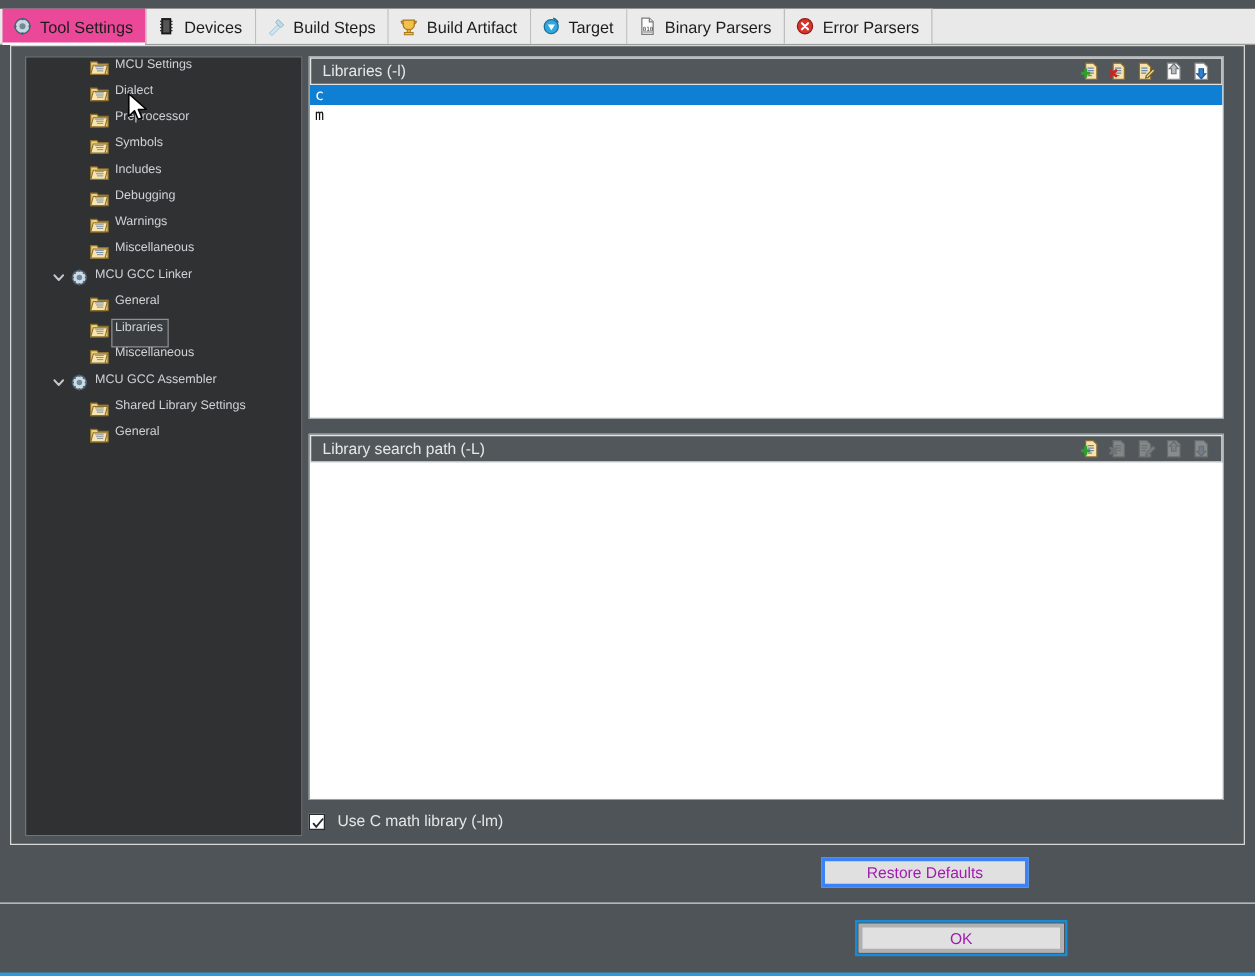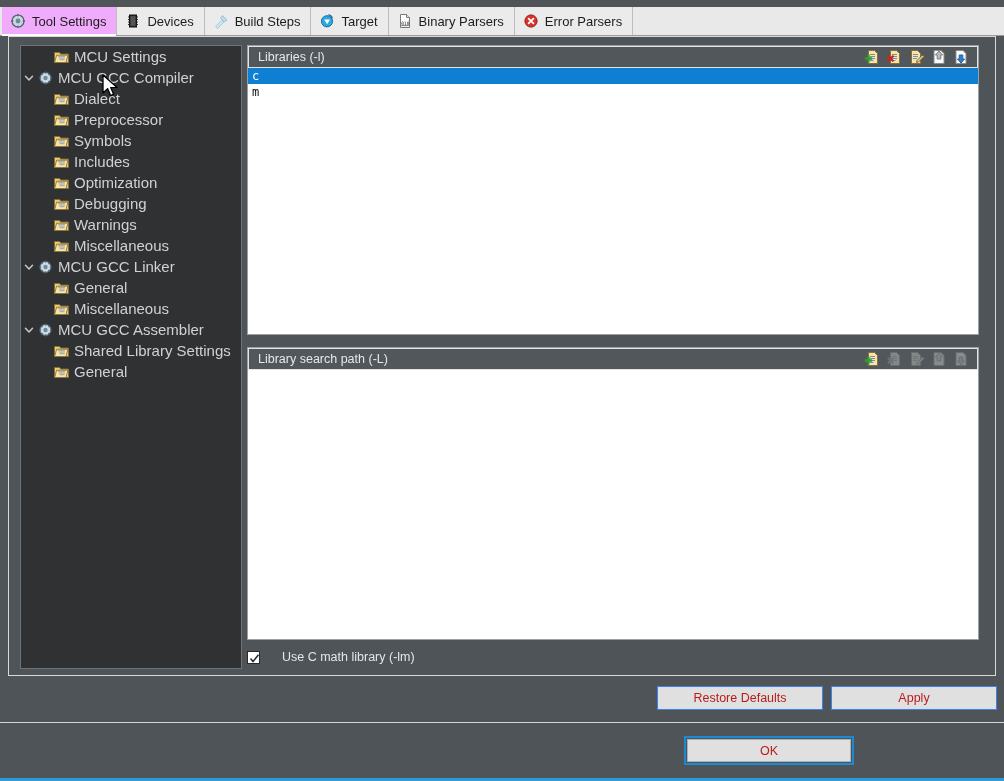--- a/index.html
+++ b/index.html
@@ -27,21 +27,21 @@
     position: relative;
     height: 28px;
     display: flex; align-items: center; gap: 6px;
     padding: 0 10px 0 8px;
     font-size: 13px; color: #1c1c1c;
     background: #ebebeb;
     border-right: 1px solid #bdbdbd;
     white-space: nowrap;
   }
   .tab.active {
-    background: #f0abfc;
+    background: #ec4899;
     border-right: 1px solid #bdbdbd;
     z-index: 3;
   }
   .tab.active::after {
     content: ""; position: absolute; left: 0; right: 0; bottom: -1px;
     height: 2px; background: #ffffff;
   }
   .tab-ico { width: 16px; height: 16px; flex: 0 0 16px; display: block; }
 
   
@@ -60,24 +60,24 @@
   
   #tree-panel {
     position: absolute; left: 11px; top: 8px; width: 222px; height: 624px;
     background: #2f3133;
     border: 1px solid #6d7376;
     overflow: hidden;
   }
   .tree-row {
     position: relative;
     height: 21px;
-    display: flex; align-items: center;
-    font-size: 15px; color: #cfd2d4;
+    display: flex; 
+    font-size: 10px; color: #cfd2d4;
     white-space: nowrap;
-    padding-left: 0;
+    padding-left: 18px;
   }
   .tree-row .twisty {
     width: 16px; height: 16px; flex: 0 0 16px;
     display: flex; align-items: center; justify-content: center;
   }
   .tree-row .spacer16 { width: 16px; flex: 0 0 16px; }
   .tree-row .ico { width: 17px; height: 16px; flex: 0 0 17px; margin-right: 4px; }
   .tree-row .lbl { padding-right: 6px; }
   .tree-row.selected .lbl {
     outline: 1px solid #8d9195;
@@ -114,41 +114,41 @@
     height: 16px; line-height: 16px;
     font-size: 12px; color: #111;
     padding-left: 4px;
     font-family: "DejaVu Sans Mono", monospace;
   }
   .lb-item.sel { background: #0f7fd4; color: #ffffff; }
 
   
   #cbrow {
     position: absolute; left: 246px; top: 647px; height: 18px;
-    display: flex; align-items: center; gap: 22px;
+    display: flex; align-items: center; gap: 10px;
     font-size: 12.5px; color: #e4e6e7;
   }
   .cbox {
     width: 13px; height: 13px; flex: 0 0 13px;
     background: #ffffff; border: 1px solid #2a2a2a;
     position: relative;
   }
   .cbox svg { position: absolute; left: 1px; top: 1px; }
 
   
   .hsep {
     position: absolute; left: 0; width: 1004px; height: 1px; background: #d6d6d6;
   }
 
   
   .btn {
     position: absolute;
     background: #e0e0e0;
-    border: 1px solid #3b82f6;
-    color: #b91c1c;
+    border: 3px solid #3b82f6;
+    color: #a21caf;
     font-size: 12.5px;
     font-family: "Liberation Sans", sans-serif;
     display: flex; align-items: center; justify-content: center;
     cursor: default;
   }
   .btn.focus {
     outline: 2px solid #1a8ad4;
     outline-offset: 1px;
     border-color: #b0b0b0;
   }
@@ -191,20 +191,31 @@
   <div class="tab">
     <span class="tab-ico">
       <svg width="16" height="16" viewBox="0 0 16 16">
         <path d="M2.5 13.5 L9 7 L11 9 L4.5 15.5 Z" fill="#cfe6f2" stroke="#9cc3d8" stroke-width="0.8"></path>
         <path d="M9.5 2.5 L14 7 L11.5 9 L7.5 5 Z" fill="#bfdcea" stroke="#8fb8cd" stroke-width="0.8"></path>
       </svg>
     </span>
     <span>Build Steps</span>
   </div>
 
+  <div class="tab">
+    <span class="tab-ico">
+      <svg width="16" height="16" viewBox="0 0 16 16">
+        <path d="M3.5 3h9v3.5a4.5 4.5 0 0 1-9 0Z" fill="#f2c14a" stroke="#a8791a" stroke-width="1"></path>
+        <path d="M3.5 4H2a2 2 0 0 0 2 2M12.5 4H14a2 2 0 0 1-2 2" fill="none" stroke="#a8791a" stroke-width="1"></path>
+        <rect x="6.8" y="10.5" width="2.4" height="2.6" fill="#e8b63e" stroke="#a8791a" stroke-width="0.8"></rect>
+        <rect x="4.5" y="13" width="7" height="1.8" fill="#f2c14a" stroke="#a8791a" stroke-width="0.8"></rect>
+      </svg>
+    </span>
+    <span>Build Artifact</span>
+  </div>
 
   <div class="tab">
     <span class="tab-ico">
       <svg width="16" height="16" viewBox="0 0 16 16">
         <circle cx="8" cy="8.3" r="5.6" fill="#2fa8e0" stroke="#1b6f99" stroke-width="1"></circle>
         <path d="M5.2 6.6 L11 6.6 L8.1 11.2 Z" fill="#ffffff"></path>
         <path d="M9.5 1.6c2 .6 3.4 2 3.9 3.6" fill="none" stroke="#1b6f99" stroke-width="1.4"></path>
       </svg>
     </span>
     <span>Target</span>
@@ -243,134 +254,121 @@
           <span class="twisty"></span>
           <span class="spacer16"></span>
           <span class="ico"><svg width="17" height="16" viewBox="0 0 17 16">
       <path d="M1.5 3.5h5l1.2 1.6h7.8v8.4H1.5Z" fill="#f0cf7a" stroke="#8a6f2e" stroke-width="1"></path>
       <path d="M3.6 6.2h11.3l-1.9 7.3H1.6Z" fill="#f7e4ae" stroke="#8a6f2e" stroke-width="0.9"></path>
       <path d="M5 7.3h7M5.8 9h6M6.6 10.7h5" stroke="#7e8fa5" stroke-width="0.8"></path>
     </svg></span>
           <span class="lbl">MCU Settings</span>
         </div>
         <div class="tree-row">
+          <span class="twisty"></span>
+          <span class="spacer16"></span>
+          <span class="ico"><svg width="17" height="16" viewBox="0 0 17 16">
+      <path d="M1.5 3.5h5l1.2 1.6h7.8v8.4H1.5Z" fill="#f0cf7a" stroke="#8a6f2e" stroke-width="1"></path>
+      <path d="M3.6 6.2h11.3l-1.9 7.3H1.6Z" fill="#f7e4ae" stroke="#8a6f2e" stroke-width="0.9"></path>
+      <path d="M5 7.3h7M5.8 9h6M6.6 10.7h5" stroke="#7e8fa5" stroke-width="0.8"></path>
+    </svg></span>
+          <span class="lbl">Dialect</span>
+        </div>
+        <div class="tree-row">
+          <span class="twisty"></span>
+          <span class="spacer16"></span>
+          <span class="ico"><svg width="17" height="16" viewBox="0 0 17 16">
+      <path d="M1.5 3.5h5l1.2 1.6h7.8v8.4H1.5Z" fill="#f0cf7a" stroke="#8a6f2e" stroke-width="1"></path>
+      <path d="M3.6 6.2h11.3l-1.9 7.3H1.6Z" fill="#f7e4ae" stroke="#8a6f2e" stroke-width="0.9"></path>
+      <path d="M5 7.3h7M5.8 9h6M6.6 10.7h5" stroke="#7e8fa5" stroke-width="0.8"></path>
+    </svg></span>
+          <span class="lbl">Preprocessor</span>
+        </div>
+        <div class="tree-row">
+          <span class="twisty"></span>
+          <span class="spacer16"></span>
+          <span class="ico"><svg width="17" height="16" viewBox="0 0 17 16">
+      <path d="M1.5 3.5h5l1.2 1.6h7.8v8.4H1.5Z" fill="#f0cf7a" stroke="#8a6f2e" stroke-width="1"></path>
+      <path d="M3.6 6.2h11.3l-1.9 7.3H1.6Z" fill="#f7e4ae" stroke="#8a6f2e" stroke-width="0.9"></path>
+      <path d="M5 7.3h7M5.8 9h6M6.6 10.7h5" stroke="#7e8fa5" stroke-width="0.8"></path>
+    </svg></span>
+          <span class="lbl">Symbols</span>
+        </div>
+        <div class="tree-row">
+          <span class="twisty"></span>
+          <span class="spacer16"></span>
+          <span class="ico"><svg width="17" height="16" viewBox="0 0 17 16">
+      <path d="M1.5 3.5h5l1.2 1.6h7.8v8.4H1.5Z" fill="#f0cf7a" stroke="#8a6f2e" stroke-width="1"></path>
+      <path d="M3.6 6.2h11.3l-1.9 7.3H1.6Z" fill="#f7e4ae" stroke="#8a6f2e" stroke-width="0.9"></path>
+      <path d="M5 7.3h7M5.8 9h6M6.6 10.7h5" stroke="#7e8fa5" stroke-width="0.8"></path>
+    </svg></span>
+          <span class="lbl">Includes</span>
+        </div>
+        <div class="tree-row">
+          <span class="twisty"></span>
+          <span class="spacer16"></span>
+          <span class="ico"><svg width="17" height="16" viewBox="0 0 17 16">
+      <path d="M1.5 3.5h5l1.2 1.6h7.8v8.4H1.5Z" fill="#f0cf7a" stroke="#8a6f2e" stroke-width="1"></path>
+      <path d="M3.6 6.2h11.3l-1.9 7.3H1.6Z" fill="#f7e4ae" stroke="#8a6f2e" stroke-width="0.9"></path>
+      <path d="M5 7.3h7M5.8 9h6M6.6 10.7h5" stroke="#7e8fa5" stroke-width="0.8"></path>
+    </svg></span>
+          <span class="lbl">Debugging</span>
+        </div>
+        <div class="tree-row">
+          <span class="twisty"></span>
+          <span class="spacer16"></span>
+          <span class="ico"><svg width="17" height="16" viewBox="0 0 17 16">
+      <path d="M1.5 3.5h5l1.2 1.6h7.8v8.4H1.5Z" fill="#f0cf7a" stroke="#8a6f2e" stroke-width="1"></path>
+      <path d="M3.6 6.2h11.3l-1.9 7.3H1.6Z" fill="#f7e4ae" stroke="#8a6f2e" stroke-width="0.9"></path>
+      <path d="M5 7.3h7M5.8 9h6M6.6 10.7h5" stroke="#7e8fa5" stroke-width="0.8"></path>
+    </svg></span>
+          <span class="lbl">Warnings</span>
+        </div>
+        <div class="tree-row">
+          <span class="twisty"></span>
+          <span class="spacer16"></span>
+          <span class="ico"><svg width="17" height="16" viewBox="0 0 17 16">
+      <path d="M1.5 3.5h5l1.2 1.6h7.8v8.4H1.5Z" fill="#f0cf7a" stroke="#8a6f2e" stroke-width="1"></path>
+      <path d="M3.6 6.2h11.3l-1.9 7.3H1.6Z" fill="#f7e4ae" stroke="#8a6f2e" stroke-width="0.9"></path>
+      <path d="M5 7.3h7M5.8 9h6M6.6 10.7h5" stroke="#7e8fa5" stroke-width="0.8"></path>
+    </svg></span>
+          <span class="lbl">Miscellaneous</span>
+        </div>
+        <div class="tree-row">
           <span class="twisty">
             <svg width="10" height="10" viewBox="0 0 10 10">
       <path d="M1.5 3.2 L5 7 L8.5 3.2" fill="none" stroke="#c4c8cb" stroke-width="1.5" stroke-linecap="round" stroke-linejoin="round"></path>
     </svg>
           </span>
           <span class="ico"><svg width="17" height="16" viewBox="0 0 17 16">
       <circle cx="8.5" cy="8" r="5.6" fill="#cfdbe4" stroke="#4a6070" stroke-width="1.1"></circle>
       <circle cx="8.5" cy="8" r="2.2" fill="#6d8a9c"></circle>
       <path d="M8.5 1.6v1.8M8.5 12.6v1.8M2.4 8h1.8M12.8 8h1.8M4.2 3.7l1.3 1.3M11.5 11l1.3 1.3M12.8 3.7l-1.3 1.3M5.5 11l-1.3 1.3" stroke="#4a6070" stroke-width="1.2"></path>
     </svg></span>
-          <span class="lbl">MCU GCC Compiler</span>
-        </div>
-        <div class="tree-row">
-          <span class="twisty"></span>
-          <span class="spacer16"></span>
-          <span class="ico"><svg width="17" height="16" viewBox="0 0 17 16">
-      <path d="M1.5 3.5h5l1.2 1.6h7.8v8.4H1.5Z" fill="#f0cf7a" stroke="#8a6f2e" stroke-width="1"></path>
-      <path d="M3.6 6.2h11.3l-1.9 7.3H1.6Z" fill="#f7e4ae" stroke="#8a6f2e" stroke-width="0.9"></path>
-      <path d="M5 7.3h7M5.8 9h6M6.6 10.7h5" stroke="#7e8fa5" stroke-width="0.8"></path>
-    </svg></span>
-          <span class="lbl">Dialect</span>
-        </div>
-        <div class="tree-row">
-          <span class="twisty"></span>
-          <span class="spacer16"></span>
-          <span class="ico"><svg width="17" height="16" viewBox="0 0 17 16">
-      <path d="M1.5 3.5h5l1.2 1.6h7.8v8.4H1.5Z" fill="#f0cf7a" stroke="#8a6f2e" stroke-width="1"></path>
-      <path d="M3.6 6.2h11.3l-1.9 7.3H1.6Z" fill="#f7e4ae" stroke="#8a6f2e" stroke-width="0.9"></path>
-      <path d="M5 7.3h7M5.8 9h6M6.6 10.7h5" stroke="#7e8fa5" stroke-width="0.8"></path>
-    </svg></span>
-          <span class="lbl">Preprocessor</span>
-        </div>
-        <div class="tree-row">
-          <span class="twisty"></span>
-          <span class="spacer16"></span>
-          <span class="ico"><svg width="17" height="16" viewBox="0 0 17 16">
-      <path d="M1.5 3.5h5l1.2 1.6h7.8v8.4H1.5Z" fill="#f0cf7a" stroke="#8a6f2e" stroke-width="1"></path>
-      <path d="M3.6 6.2h11.3l-1.9 7.3H1.6Z" fill="#f7e4ae" stroke="#8a6f2e" stroke-width="0.9"></path>
-      <path d="M5 7.3h7M5.8 9h6M6.6 10.7h5" stroke="#7e8fa5" stroke-width="0.8"></path>
-    </svg></span>
-          <span class="lbl">Symbols</span>
-        </div>
-        <div class="tree-row">
-          <span class="twisty"></span>
-          <span class="spacer16"></span>
-          <span class="ico"><svg width="17" height="16" viewBox="0 0 17 16">
-      <path d="M1.5 3.5h5l1.2 1.6h7.8v8.4H1.5Z" fill="#f0cf7a" stroke="#8a6f2e" stroke-width="1"></path>
-      <path d="M3.6 6.2h11.3l-1.9 7.3H1.6Z" fill="#f7e4ae" stroke="#8a6f2e" stroke-width="0.9"></path>
-      <path d="M5 7.3h7M5.8 9h6M6.6 10.7h5" stroke="#7e8fa5" stroke-width="0.8"></path>
-    </svg></span>
-          <span class="lbl">Includes</span>
-        </div>
-        <div class="tree-row">
-          <span class="twisty"></span>
-          <span class="spacer16"></span>
-          <span class="ico"><svg width="17" height="16" viewBox="0 0 17 16">
-      <path d="M1.5 3.5h5l1.2 1.6h7.8v8.4H1.5Z" fill="#f0cf7a" stroke="#8a6f2e" stroke-width="1"></path>
-      <path d="M3.6 6.2h11.3l-1.9 7.3H1.6Z" fill="#f7e4ae" stroke="#8a6f2e" stroke-width="0.9"></path>
-      <path d="M5 7.3h7M5.8 9h6M6.6 10.7h5" stroke="#7e8fa5" stroke-width="0.8"></path>
-    </svg></span>
-          <span class="lbl">Optimization</span>
-        </div>
-        <div class="tree-row">
-          <span class="twisty"></span>
-          <span class="spacer16"></span>
-          <span class="ico"><svg width="17" height="16" viewBox="0 0 17 16">
-      <path d="M1.5 3.5h5l1.2 1.6h7.8v8.4H1.5Z" fill="#f0cf7a" stroke="#8a6f2e" stroke-width="1"></path>
-      <path d="M3.6 6.2h11.3l-1.9 7.3H1.6Z" fill="#f7e4ae" stroke="#8a6f2e" stroke-width="0.9"></path>
-      <path d="M5 7.3h7M5.8 9h6M6.6 10.7h5" stroke="#7e8fa5" stroke-width="0.8"></path>
-    </svg></span>
-          <span class="lbl">Debugging</span>
-        </div>
-        <div class="tree-row">
-          <span class="twisty"></span>
-          <span class="spacer16"></span>
-          <span class="ico"><svg width="17" height="16" viewBox="0 0 17 16">
-      <path d="M1.5 3.5h5l1.2 1.6h7.8v8.4H1.5Z" fill="#f0cf7a" stroke="#8a6f2e" stroke-width="1"></path>
-      <path d="M3.6 6.2h11.3l-1.9 7.3H1.6Z" fill="#f7e4ae" stroke="#8a6f2e" stroke-width="0.9"></path>
-      <path d="M5 7.3h7M5.8 9h6M6.6 10.7h5" stroke="#7e8fa5" stroke-width="0.8"></path>
-    </svg></span>
-          <span class="lbl">Warnings</span>
-        </div>
-        <div class="tree-row">
-          <span class="twisty"></span>
-          <span class="spacer16"></span>
-          <span class="ico"><svg width="17" height="16" viewBox="0 0 17 16">
-      <path d="M1.5 3.5h5l1.2 1.6h7.8v8.4H1.5Z" fill="#f0cf7a" stroke="#8a6f2e" stroke-width="1"></path>
-      <path d="M3.6 6.2h11.3l-1.9 7.3H1.6Z" fill="#f7e4ae" stroke="#8a6f2e" stroke-width="0.9"></path>
-      <path d="M5 7.3h7M5.8 9h6M6.6 10.7h5" stroke="#7e8fa5" stroke-width="0.8"></path>
-    </svg></span>
-          <span class="lbl">Miscellaneous</span>
-        </div>
-        <div class="tree-row">
-          <span class="twisty">
-            <svg width="10" height="10" viewBox="0 0 10 10">
-      <path d="M1.5 3.2 L5 7 L8.5 3.2" fill="none" stroke="#c4c8cb" stroke-width="1.5" stroke-linecap="round" stroke-linejoin="round"></path>
-    </svg>
-          </span>
-          <span class="ico"><svg width="17" height="16" viewBox="0 0 17 16">
-      <circle cx="8.5" cy="8" r="5.6" fill="#cfdbe4" stroke="#4a6070" stroke-width="1.1"></circle>
-      <circle cx="8.5" cy="8" r="2.2" fill="#6d8a9c"></circle>
-      <path d="M8.5 1.6v1.8M8.5 12.6v1.8M2.4 8h1.8M12.8 8h1.8M4.2 3.7l1.3 1.3M11.5 11l1.3 1.3M12.8 3.7l-1.3 1.3M5.5 11l-1.3 1.3" stroke="#4a6070" stroke-width="1.2"></path>
-    </svg></span>
           <span class="lbl">MCU GCC Linker</span>
         </div>
         <div class="tree-row">
           <span class="twisty"></span>
           <span class="spacer16"></span>
           <span class="ico"><svg width="17" height="16" viewBox="0 0 17 16">
       <path d="M1.5 3.5h5l1.2 1.6h7.8v8.4H1.5Z" fill="#f0cf7a" stroke="#8a6f2e" stroke-width="1"></path>
       <path d="M3.6 6.2h11.3l-1.9 7.3H1.6Z" fill="#f7e4ae" stroke="#8a6f2e" stroke-width="0.9"></path>
       <path d="M5 7.3h7M5.8 9h6M6.6 10.7h5" stroke="#7e8fa5" stroke-width="0.8"></path>
     </svg></span>
           <span class="lbl">General</span>
+        </div>
+        <div class="tree-row selected">
+          <span class="twisty"></span>
+          <span class="spacer16"></span>
+          <span class="ico"><svg width="17" height="16" viewBox="0 0 17 16">
+      <path d="M1.5 3.5h5l1.2 1.6h7.8v8.4H1.5Z" fill="#f0cf7a" stroke="#8a6f2e" stroke-width="1"></path>
+      <path d="M3.6 6.2h11.3l-1.9 7.3H1.6Z" fill="#f7e4ae" stroke="#8a6f2e" stroke-width="0.9"></path>
+      <path d="M5 7.3h7M5.8 9h6M6.6 10.7h5" stroke="#7e8fa5" stroke-width="0.8"></path>
+    </svg></span>
+          <span class="lbl">Libraries</span>
         </div>
         <div class="tree-row">
           <span class="twisty"></span>
           <span class="spacer16"></span>
           <span class="ico"><svg width="17" height="16" viewBox="0 0 17 16">
       <path d="M1.5 3.5h5l1.2 1.6h7.8v8.4H1.5Z" fill="#f0cf7a" stroke="#8a6f2e" stroke-width="1"></path>
       <path d="M3.6 6.2h11.3l-1.9 7.3H1.6Z" fill="#f7e4ae" stroke="#8a6f2e" stroke-width="0.9"></path>
       <path d="M5 7.3h7M5.8 9h6M6.6 10.7h5" stroke="#7e8fa5" stroke-width="0.8"></path>
     </svg></span>
           <span class="lbl">Miscellaneous</span>
@@ -504,23 +502,20 @@
         </svg>
       </span>
       <span>Use C math library (-lm)</span>
     </div>
 
   </div>
 
   <div class="btn" style="left:657px; top:650px; width:166px; height:24px;">
     <span>Restore Defaults</span>
   </div>
-  <div class="btn" style="left:831px; top:650px; width:166px; height:24px;">
-    <span>Apply</span>
-  </div>
 
   <div class="hsep" style="top:686px;"></div>
 
   <div class="btn focus" style="left:639px; top:703px; width:164px; height:23px;margin-left:48px;">
     <span>OK</span>
   </div>
 
   <div id="bottom-blue"></div>
 </div>
 

